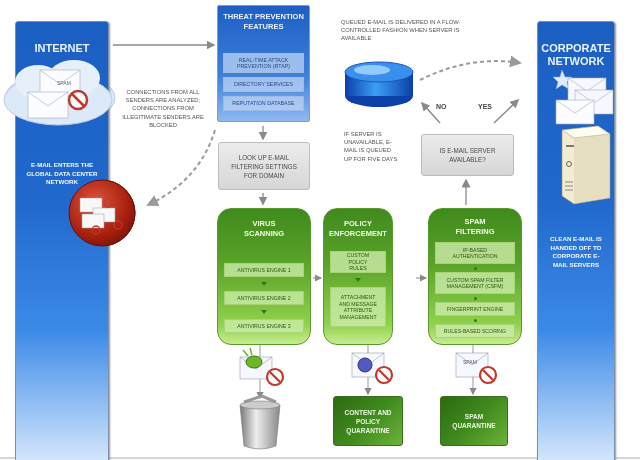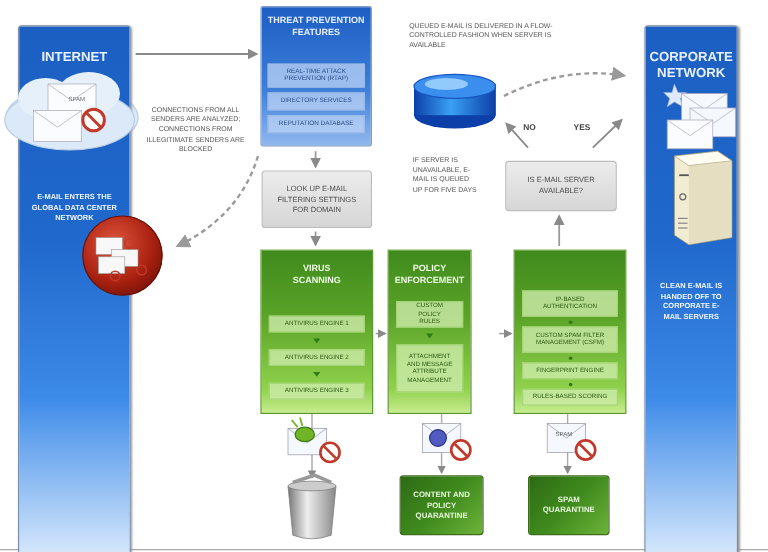--- a/index.html
+++ b/index.html
@@ -21,21 +21,21 @@
   .threat-title { position: absolute; left: 0; right: 0; top: 6px; text-align: center; color: #e8f0ff;
     font-size: 7.5px; line-height: 10px; font-weight: bold; }
   .threat-item { position: absolute; left: 5px; right: 5px; text-align: center; color: #284c86;
     font-size: 5.3px; line-height: 6.5px; background: rgba(190,212,245,0.75); border: 1px solid #9ebbe6;
     display: flex; align-items: center; justify-content: center; }
 
   .gray-box { position: absolute; background: linear-gradient(to bottom, #ececec, #d6d6d6);
     border: 1px solid #bcbcbc; border-radius: 3px; text-align: center; color: #4a4a4a;
     font-size: 6.3px; line-height: 9px; display: flex; align-items: center; justify-content: center; }
 
-  .green-box { position: absolute; border-radius: 0; border: 1px solid #5a9a2a;
+  .green-box { position: absolute; border-radius: 14px; border: 1px solid #5a9a2a;
     background: linear-gradient(to bottom, #3f8a1d 0%, #5aa328 40%, #8fd14c 85%, #c7ec8f 100%); }
   .green-title { position: absolute; left: 0; right: 0; text-align: center; color: #f0fae6;
     font-size: 7.5px; line-height: 10px; font-weight: bold; }
   .green-item { position: absolute; left: 6px; right: 6px; text-align: center; color: #2c5a12;
     font-size: 5.2px; line-height: 6.5px; background: rgba(205,235,170,0.8); border: 1px solid #a6d575;
     display: flex; align-items: center; justify-content: center; }
   .green-arrow { position: absolute; left: 50%; width: 0; height: 0; margin-left: -3px;
     border-left: 3px solid transparent; border-right: 3px solid transparent; border-top: 4px solid #2f7a14; }
   .green-dot { position: absolute; left: 50%; width: 3px; height: 3px; margin-left: -1.5px;
     background: #2f7a14; border-radius: 50%; }
@@ -236,20 +236,21 @@
 </div>
 
 <div class="green-box" style="left:323px;top:208px;width:70px;height:137px">
   <div class="green-title" style="top:10px">POLICY ENFORCEMENT</div>
   <div class="green-item" style="top:42px;height:22px;padding:0 14px">CUSTOM POLICY RULES</div>
   <div class="green-arrow" style="top:69px"></div>
   <div class="green-item" style="top:78px;height:40px;padding:0 4px">ATTACHMENT AND MESSAGE ATTRIBUTE MANAGEMENT</div>
 </div>
 
 <div class="green-box" style="left:428px;top:208px;width:94px;height:137px">
+  <div class="green-title" style="top:8px;padding:0 22px">SPAM FILTERING</div>
   <div class="green-item" style="top:33px;height:22px;padding:0 12px">IP-BASED AUTHENTICATION</div>
   <div class="green-dot" style="top:58px"></div>
   <div class="green-item" style="top:63px;height:22px;padding:0 2px">CUSTOM SPAM FILTER MANAGEMENT (CSFM)</div>
   <div class="green-dot" style="top:88px"></div>
   <div class="green-item" style="top:93px;height:14px">FINGERPRINT ENGINE</div>
   <div class="green-dot" style="top:110px"></div>
   <div class="green-item" style="top:115px;height:14px">RULES-BASED SCORING</div>
 </div>
 
 <div class="note" style="left:341px;top:18px;width:140px">QUEUED E-MAIL IS DELIVERED IN A FLOW-CONTROLLED FASHION WHEN SERVER IS AVAILABLE</div>

